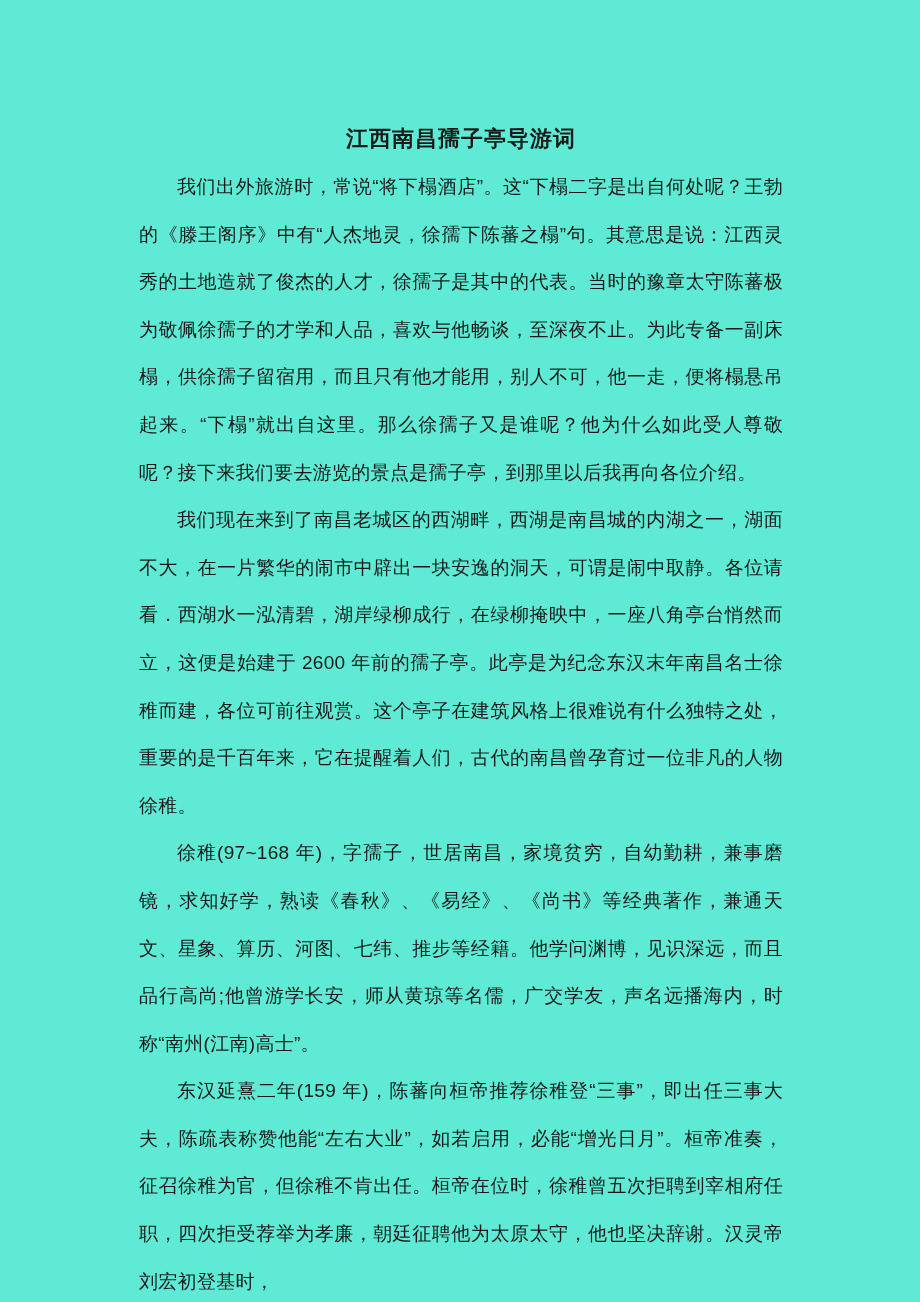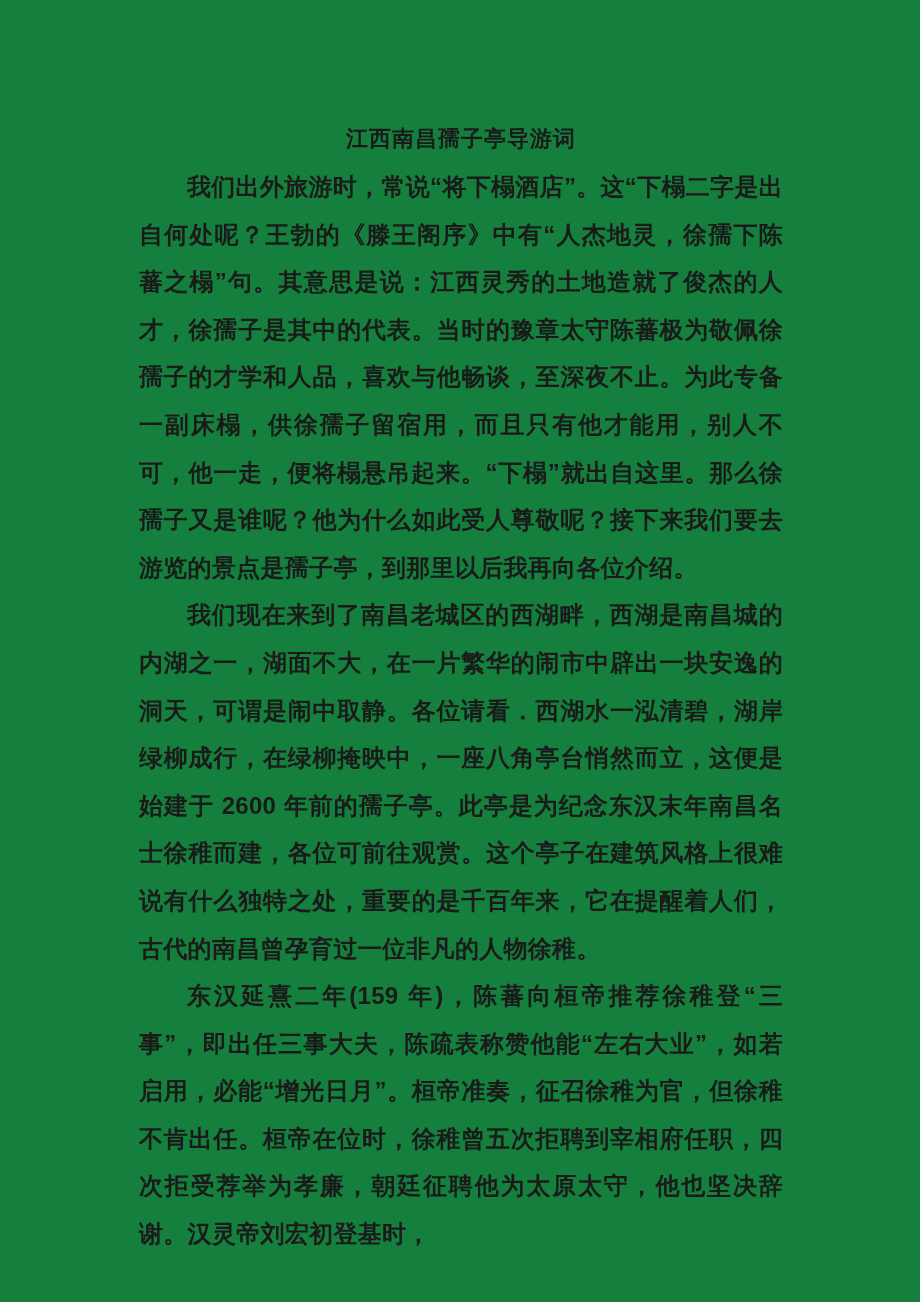--- a/index.html
+++ b/index.html
@@ -4,49 +4,49 @@
 <style>
   html, body {
     margin: 0;
     padding: 0;
     background: #ffffff;
   }
   .page {
     position: relative;
     width: 920px;
     height: 1302px;
-    background: #15803d;
+    background: #5eead4;
     color: #1a1a1a;
     font-family: "Liberation Sans", "DejaVu Sans", sans-serif;
     box-sizing: border-box;
     padding: 114px 137px 0 139px;
     overflow: hidden;
   }
   .doc-title {
     margin: 0;
     font-size: 22px;
     font-weight: 700;
     line-height: 49px;
     text-align: center;
     letter-spacing: 1px;
   }
   .doc-body p.para {
     margin: 0;
-    font-size: 24px;
+    font-size: 19px;
     line-height: 47.6px;
     text-align: justify;
     text-indent: 2em;
     word-break: break-all;
     letter-spacing: 0.3px;
-    font-weight: bold;
   }
 </style>
 </head>
 <body>
 
 <div class="page">
   <h1 class="doc-title">江西南昌孺子亭导游词</h1>
   <div class="doc-body">
     <p class="para">我们出外旅游时，常说“将下榻酒店”。这“下榻二字是出自何处呢？王勃的《滕王阁序》中有“人杰地灵，徐孺下陈蕃之榻”句。其意思是说：江西灵秀的土地造就了俊杰的人才，徐孺子是其中的代表。当时的豫章太守陈蕃极为敬佩徐孺子的才学和人品，喜欢与他畅谈，至深夜不止。为此专备一副床榻，供徐孺子留宿用，而且只有他才能用，别人不可，他一走，便将榻悬吊起来。“下榻”就出自这里。那么徐孺子又是谁呢？他为什么如此受人尊敬呢？接下来我们要去游览的景点是孺子亭，到那里以后我再向各位介绍。</p>
     <p class="para">我们现在来到了南昌老城区的西湖畔，西湖是南昌城的内湖之一，湖面不大，在一片繁华的闹市中辟出一块安逸的洞天，可谓是闹中取静。各位请看．西湖水一泓清碧，湖岸绿柳成行，在绿柳掩映中，一座八角亭台悄然而立，这便是始建于 2600 年前的孺子亭。此亭是为纪念东汉末年南昌名士徐稚而建，各位可前往观赏。这个亭子在建筑风格上很难说有什么独特之处，重要的是千百年来，它在提醒着人们，古代的南昌曾孕育过一位非凡的人物徐稚。</p>
+    <p class="para">徐稚(97~168 年)，字孺子，世居南昌，家境贫穷，自幼勤耕，兼事磨镜，求知好学，熟读《春秋》、《易经》、《尚书》等经典著作，兼通天文、星象、算历、河图、七纬、推步等经籍。他学问渊博，见识深远，而且品行高尚;他曾游学长安，师从黄琼等名儒，广交学友，声名远播海内，时称“南州(江南)高士”。</p>
     <p class="para">东汉延熹二年(159 年)，陈蕃向桓帝推荐徐稚登“三事”，即出任三事大夫，陈疏表称赞他能“左右大业”，如若启用，必能“增光日月”。桓帝准奏，征召徐稚为官，但徐稚不肯出任。桓帝在位时，徐稚曾五次拒聘到宰相府任职，四次拒受荐举为孝廉，朝廷征聘他为太原太守，他也坚决辞谢。汉灵帝刘宏初登基时，</p>
   </div>
 </div>
 
 </body></html>

